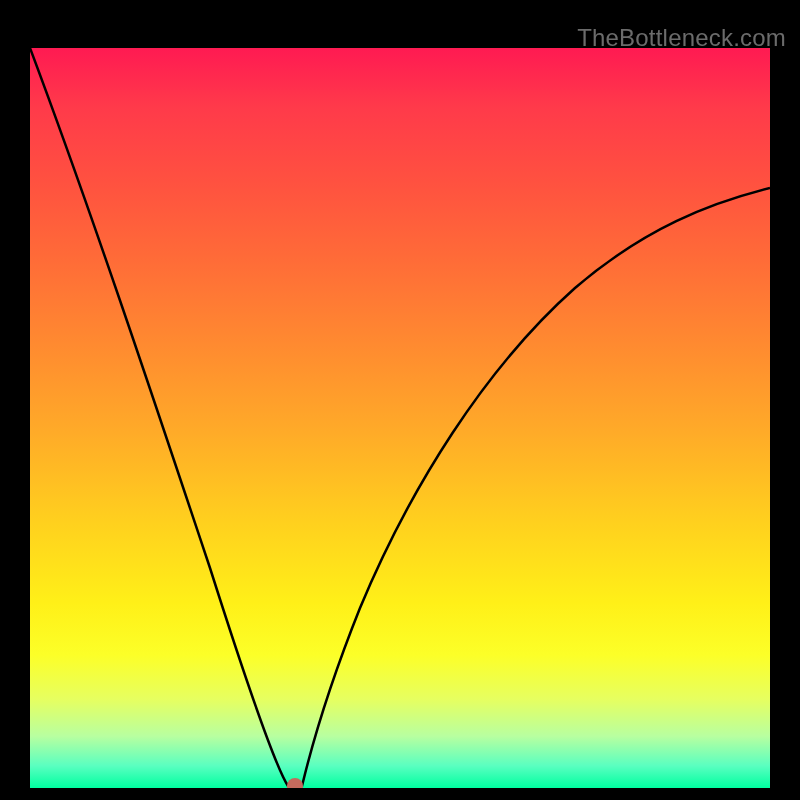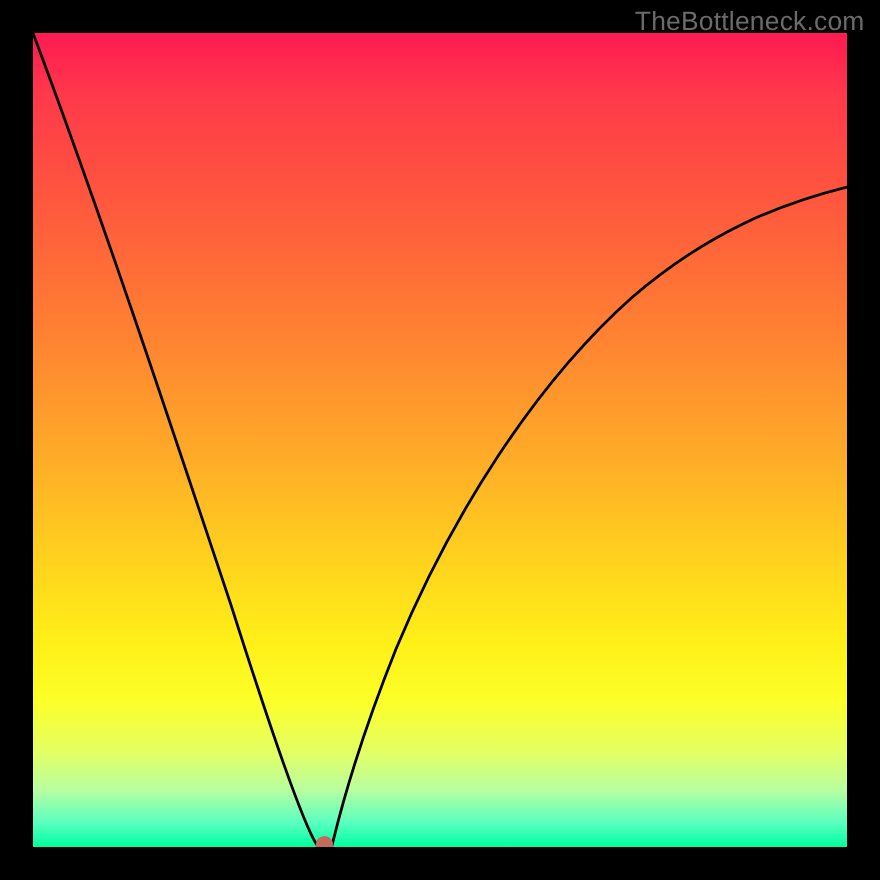--- a/index.html
+++ b/index.html
@@ -9,20 +9,21 @@
     height: 800px;
     background: #000;
     font-family: Arial, Helvetica, sans-serif;
     overflow: hidden;
   }
   .frame {
     position: relative;
     width: 800px;
     height: 577px;
     background: #000;
+    margin-top: 18px;
   }
   .watermark {
     position: absolute;
     top: 6px;
     right: 14px;
     color: #6b6b6b;
     font-size: 24px;
     font-weight: 400;
     letter-spacing: 0.2px;
     z-index: 5;

